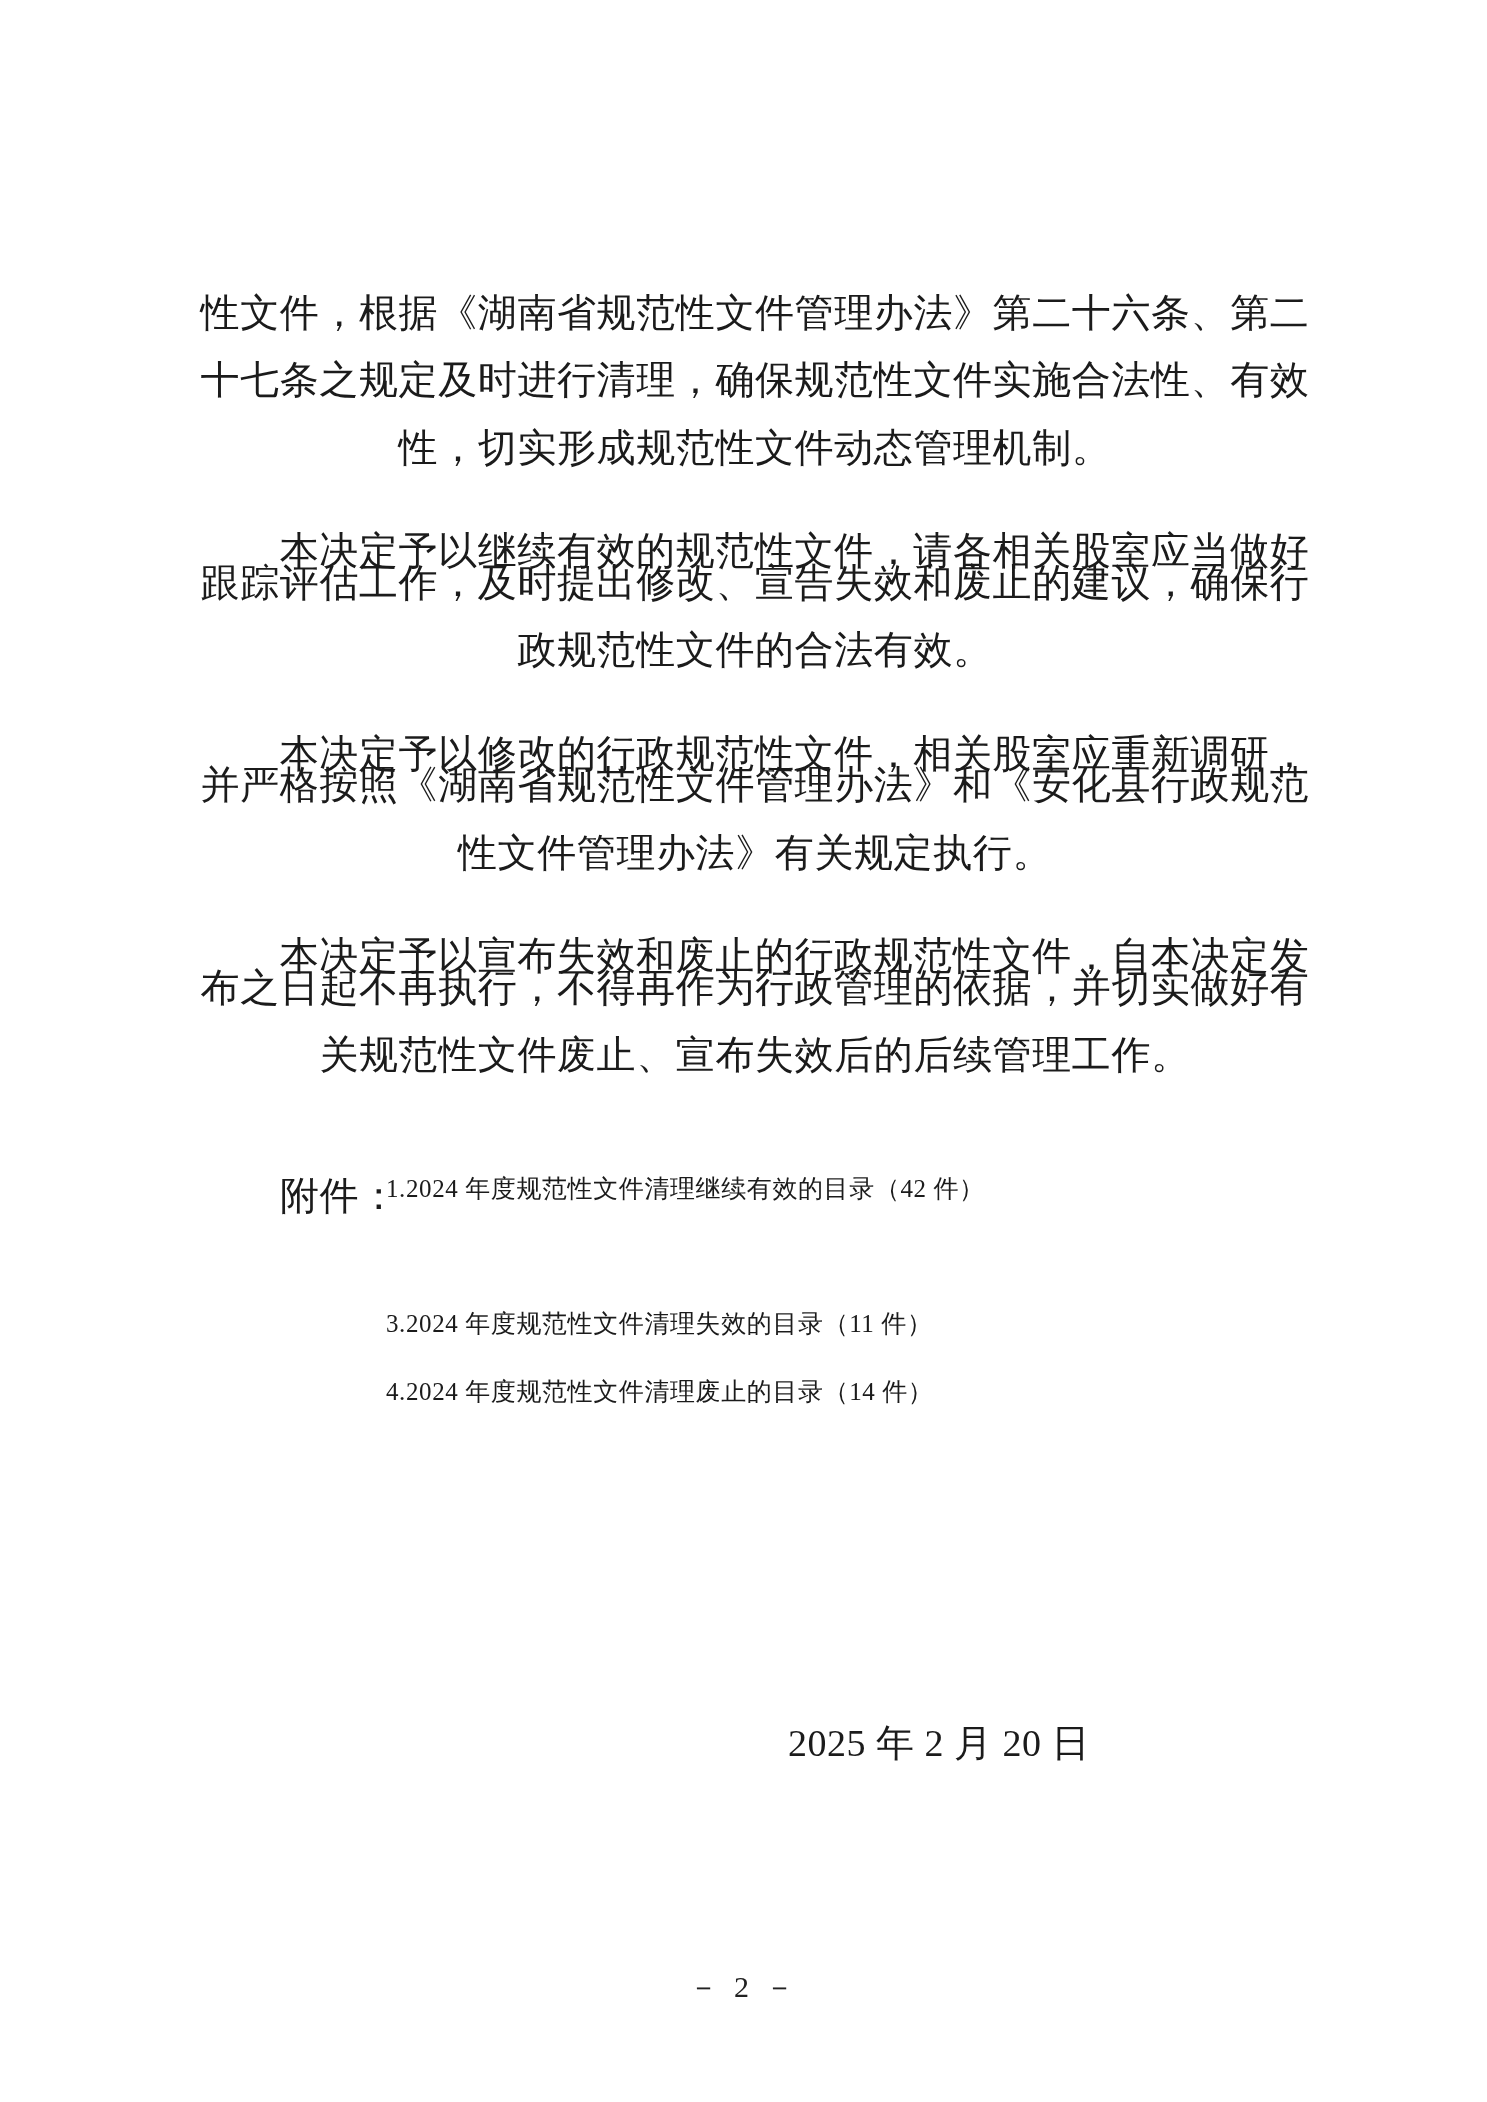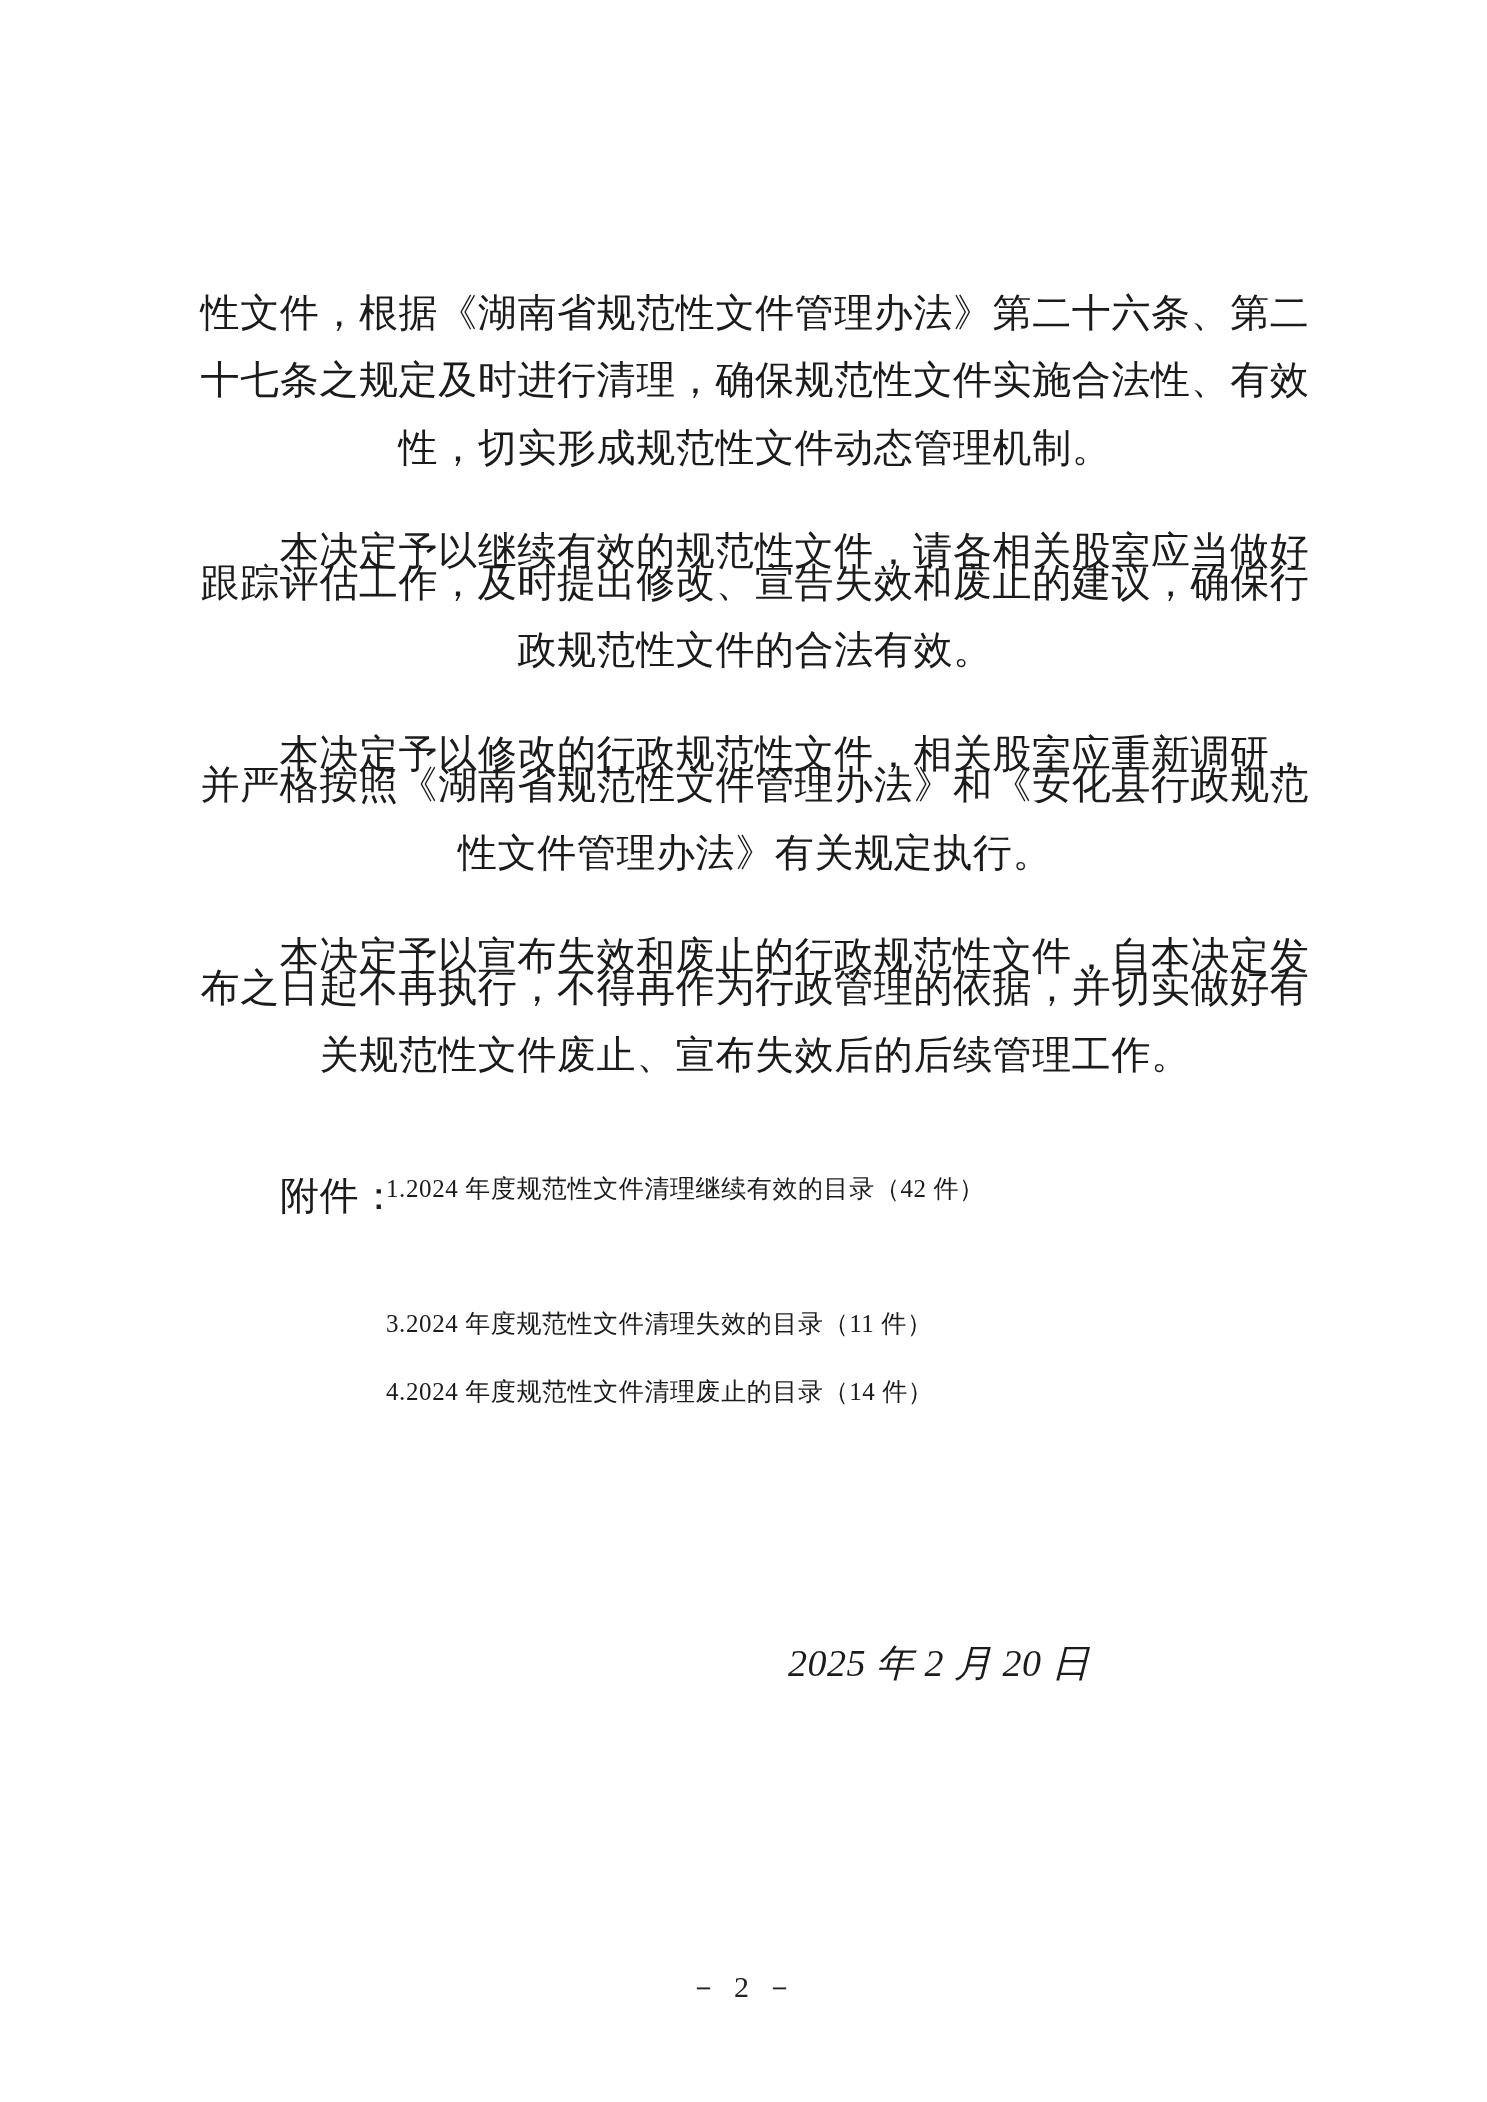--- a/index.html
+++ b/index.html
@@ -52,26 +52,25 @@
     left: 760px;
     top: 1576px;
     font-size: 40px;
     line-height: 1;
     letter-spacing: 1px;
     white-space: nowrap;
   }
   .sig-date {
     position: absolute;
     left: 788px;
-    top: 1644px;
+    top: 1724px;
     font-size: 38px;
     line-height: 1;
     letter-spacing: 0.5px;
     white-space: nowrap;
-    font-style: italic;
   }
   .page-number {
     position: absolute;
     left: 0;
     top: 1972px;
     width: 1487px;
     text-align: center;
     font-size: 30px;
     line-height: 1;
     letter-spacing: 4px;

